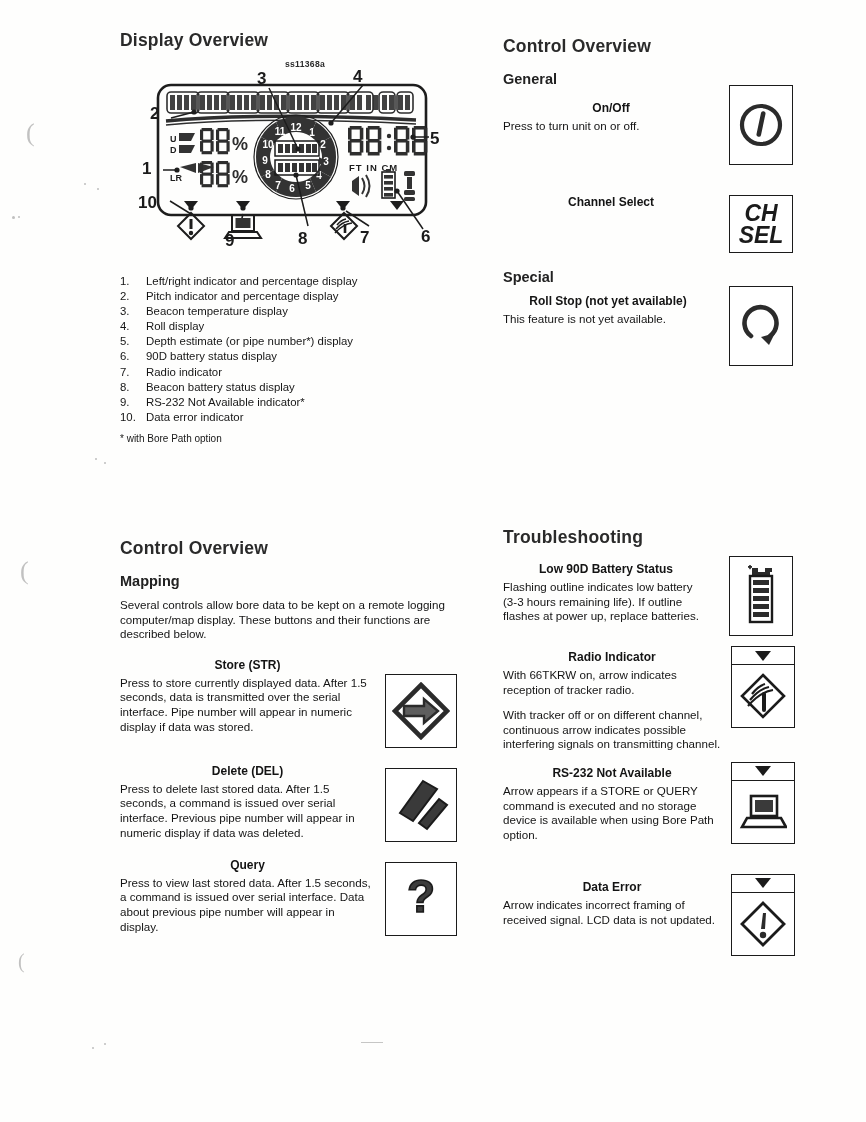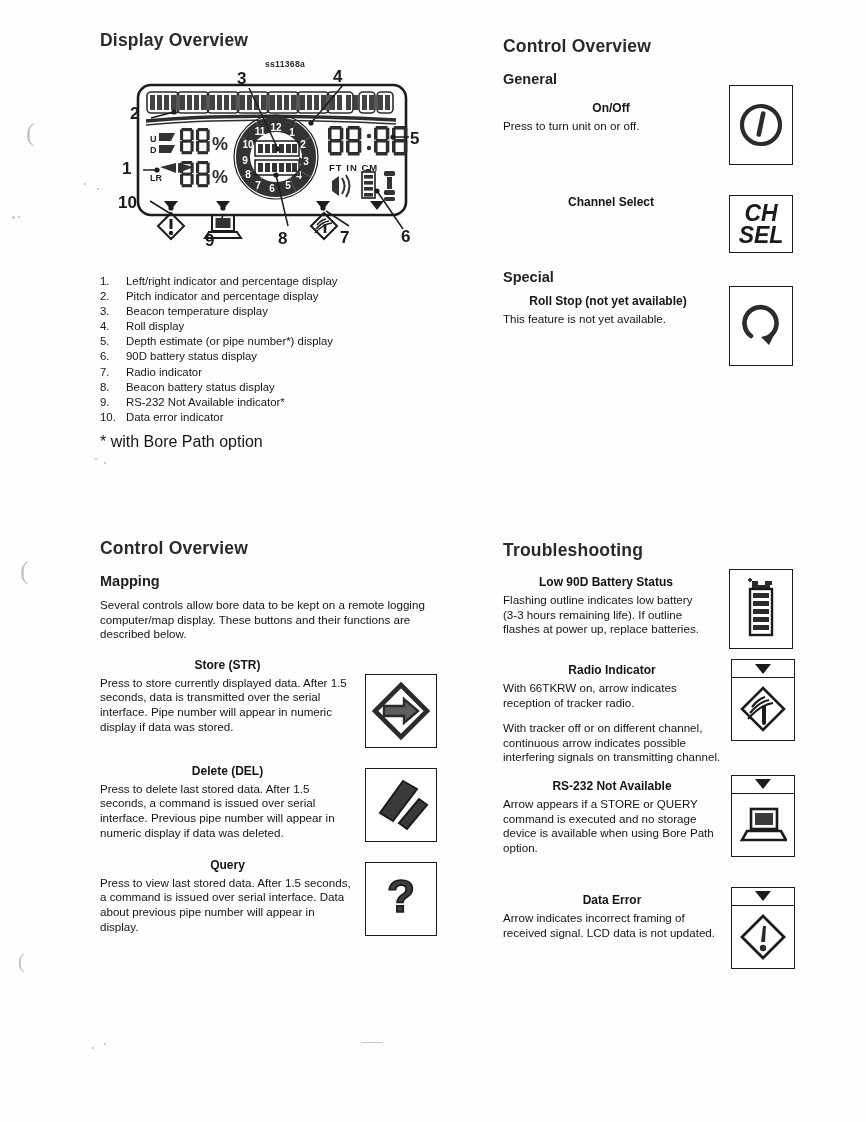--- a/index.html
+++ b/index.html
@@ -12,21 +12,21 @@
     position:relative;
     overflow:hidden;
     -webkit-font-smoothing:antialiased;
   }
   .page{position:absolute;inset:0;}
 
   
   .speck{position:absolute;background:#8d8d8d;border-radius:50%;opacity:.55;}
   .scan-arc{position:absolute;color:#9a9a9a;font-size:26px;font-family:"Liberation Serif",serif;opacity:.6;}
 
-  .col-left{position:absolute;left:100px;width:362px;}
+  .col-left{position:absolute;left:120px;width:362px;}
   .col-right{position:absolute;left:503px;width:290px;}
 
   h1.sect{
     font-size:17.5px;font-weight:bold;letter-spacing:.2px;
     margin:0 0 14px 0;color:#2a2a2a;
   }
   h2.sub{
     font-size:14.5px;font-weight:bold;margin:0 0 9px 0;color:#222;
   }
   h3.item{
@@ -39,21 +39,21 @@
 
   .fig-id{font-size:8.6px;font-weight:bold;letter-spacing:.3px;color:#2b2b2b;text-align:center;}
 
   
   ol.callouts{margin:0;padding:0;list-style:none;}
   ol.callouts li{
     font-size:11.4px;line-height:13.6px;margin-bottom:1.5px;
     padding-left:26px;position:relative;
   }
   ol.callouts li .num{position:absolute;left:0;width:22px;text-align:left;}
-  .footnote{font-size:16px;margin-top:9px;}
+  .footnote{font-size:10px;margin-top:9px;}
 
   
   .row{display:flex;align-items:flex-start;gap:10px;}
   .row .txt{flex:1;}
   .icon-box{
     width:62px;height:62px;border:1.6px solid #1b1b1b;
     background:#fff;flex:0 0 62px;
     display:flex;align-items:center;justify-content:center;
     position:relative;
   }
@@ -446,21 +446,21 @@
         <p class="body">Press to view last stored data. After 1.5 seconds, a command is issued over serial interface. Data about previous pipe number will appear in display.</p>
       </div>
       <div class="icon-box tall" style="width:70px;flex:0 0 70px;height:72px;margin-top:4px;">
         <svg width="52" height="56" viewBox="0 0 52 56">
           <text x="26" y="41" text-anchor="middle" font-family="Liberation Sans, sans-serif" font-size="46" font-weight="bold" fill="#3d3d3d" stroke="#1b1b1b" stroke-width="1.6">?</text>
         </svg>
       </div>
     </div>
   </div>
 
-  <div class="col-right" style="top:540px;">
+  <div class="col-right" style="top:527px;">
     <h1 class="sect">Troubleshooting</h1>
 
     <div class="row" style="margin-top:12px;gap:20px;">
       <div class="txt">
         <h3 class="item">Low 90D Battery Status</h3>
         <p class="body">Flashing outline indicates low battery (3-3 hours remaining life). If outline flashes at power up, replace batteries.</p>
       </div>
       <div class="icon-box tall" style="margin-top:-6px;">
         <svg width="40" height="62" viewBox="0 0 40 62">
           <rect x="11" y="3" width="6" height="4" fill="#2b2b2b"></rect>

